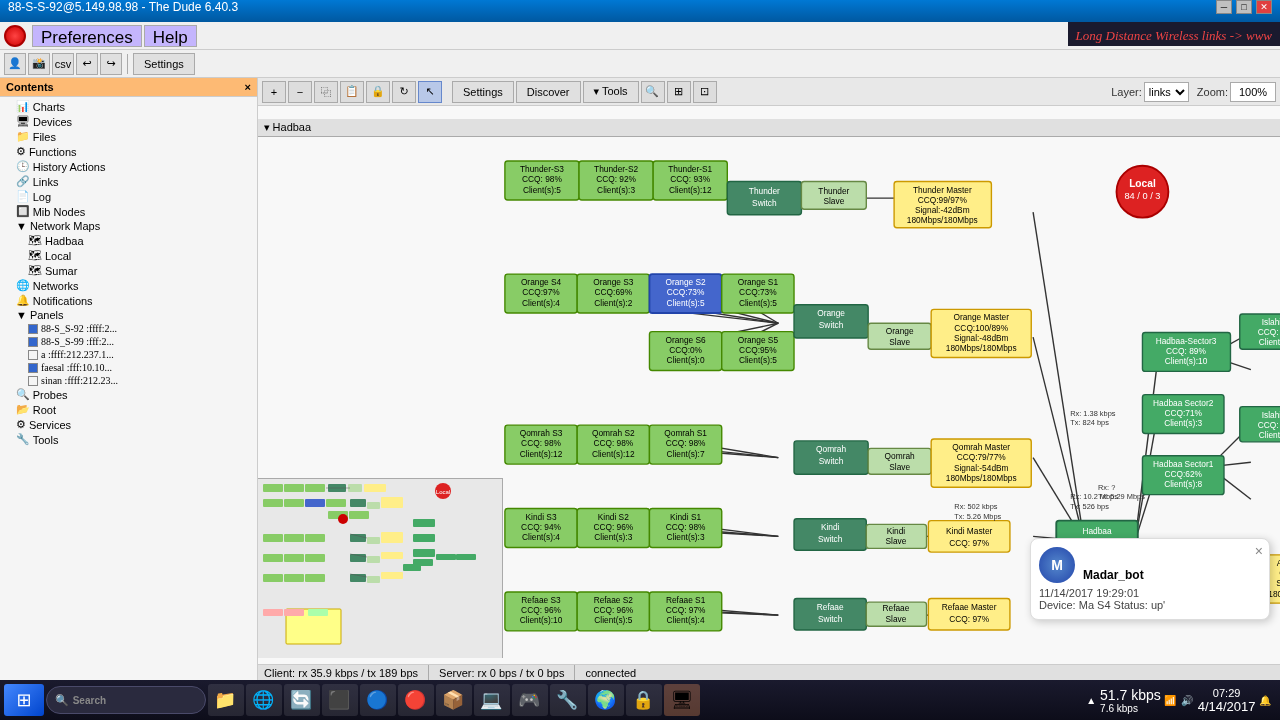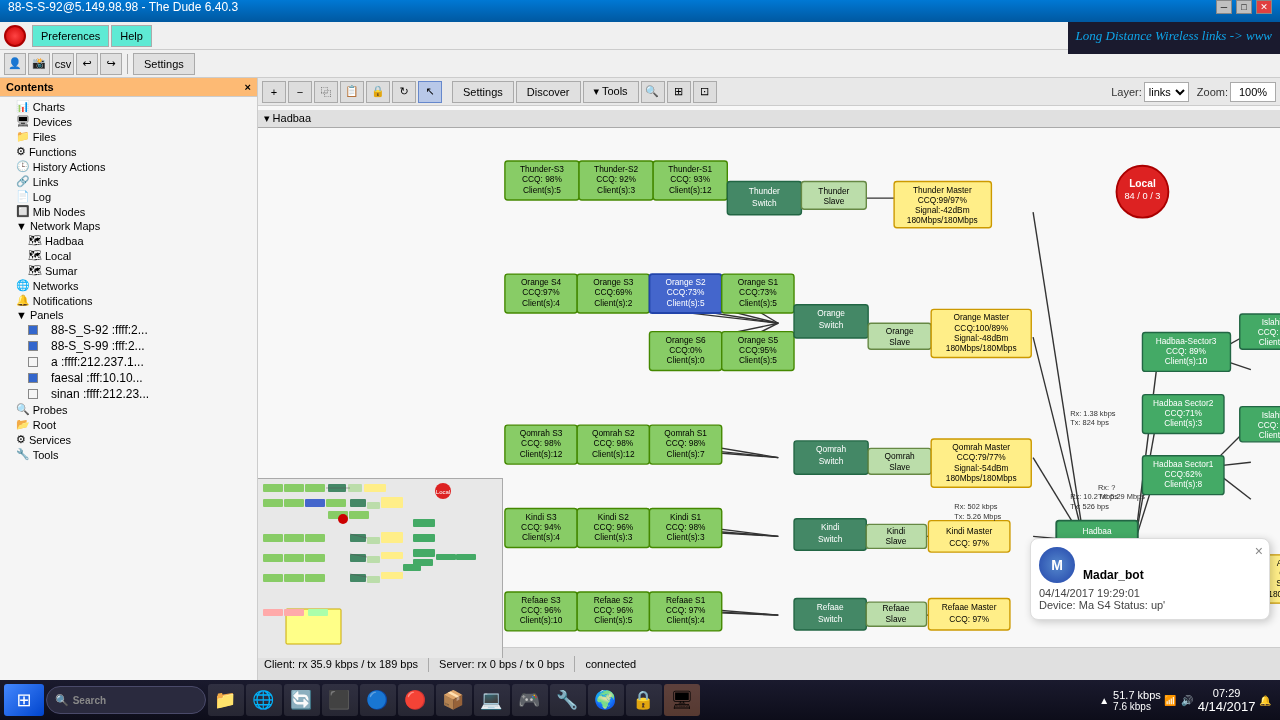--- a/index.html
+++ b/index.html
@@ -40,37 +40,37 @@
     }
     .menu-logo {
       width: 22px; height: 22px;
       background: radial-gradient(circle, #ff4444, #cc0000);
       border-radius: 50%;
       border: 2px solid #aa0000;
       margin-right: 4px;
     }
     .menu-btn {
       padding: 2px 8px;
-      background: #5eead4;
+      background: #c4b5fd;
       border: 1px solid #aaa;
       cursor: pointer;
       height: 22px;
-      font-size: 11px;
+      font-size: 17px;
     }
     #brand-text {
       position: absolute;
       right: 0;
       top: 22px;
       font-family: 'Times New Roman', serif;
       font-style: italic;
       font-size: 13px;
-      color: #0ea5e9;
+      color: #ef4444;
       background: #1a1a2e;
       padding: 2px 8px;
-      height: 32px;
+      height: 24px;
       line-height: 24px;
     }
 
     
     #toolbar {
       background: #f0f0f0;
       height: 28px;
       display: flex;
       align-items: center;
       padding: 0 4px;
@@ -125,23 +125,23 @@
       gap: 3px;
       font-size: 11px;
     }
     .indent1 { padding-left: 16px; }
     .indent2 { padding-left: 28px; }
     .panel-items {
       padding: 2px 0;
     }
     .panel-item {
       padding: 1px 28px;
-      font-size: 12px;
+      font-size: 10px;
       cursor: pointer;
-      display: flex; align-items: center; gap: 13px;
+      display: flex; align-items: center; gap: 3px; font-family: Liberation Serif, serif;
     }
     .panel-check { width: 10px; height: 10px; border: 1px solid #888; display: inline-block; }
     .panel-check.checked { background: #3366cc; }
 
     
     #map-container {
       flex: 1;
       background: #f8f8f8;
       position: relative;
       overflow: hidden;
@@ -206,21 +206,21 @@
       align-items: center;
       gap: 3px;
       height: 18px;
       z-index: 5;
     }
 
     
     #statusbar {
       position: absolute;
       bottom: 0; left: 0; right: 0;
-      height: 33px;
+      height: 16px;
       background: #e0e0e0;
       border-top: 1px solid #ccc;
       display: flex;
       align-items: center;
       padding: 0 6px;
       font-size: 11px;
       gap: 10px;
     }
     .status-sep { width: 1px; height: 16px; background: #aaa; }
 
@@ -500,21 +500,21 @@
       <div style="flex:1"></div>
       <span class="map-tool-label">Layer:</span>
       <select class="layer-select">
         <option>links</option>
         <option>all</option>
       </select>
       <span class="map-tool-label" style="margin-left:6px">Zoom:</span>
       <input class="zoom-input" type="text" value="100%" style="">
     </div>
 
-    <div class="hadbaa-bar" style="top:32px">
+    <div class="hadbaa-bar" style="top:41px">
       <span>▾ Hadbaa</span>
     </div>
 
     <svg id="map-svg" style="top:46px; height:calc(100% - 46px);" viewBox="0 0 1000 600" preserveAspectRatio="xMidYMid meet">
 
       <line x1="390" y1="60" x2="430" y2="80" class="link-line"></line>
       <line x1="310" y1="60" x2="430" y2="80" class="link-line"></line>
       <line x1="240" y1="60" x2="430" y2="80" class="link-line"></line>
       <line x1="490" y1="80" x2="535" y2="80" class="link-line"></line>
       <line x1="605" y1="80" x2="640" y2="80" class="link-line"></line>
@@ -880,21 +880,21 @@
     </div>
 
     <div id="chat-bubble">
       <span class="chat-close">×</span>
       <div class="chat-header">
         <div class="chat-avatar">
           <span>M</span>
         </div>
         <div style="font-weight:bold;font-size:12px;margin-top:19px;">Madar_bot</div>
       </div>
-      <div class="chat-msg">04/14/2017 19:29:01</div>
+      <div class="chat-msg">11/14/2017 19:29:01</div>
       <div class="chat-msg">Device: Ma S4 Status: up'</div>
     </div>
 
   </div>
 </div>
 
 <div id="taskbar" style="position: fixed; bottom: 0px;">
   <div class="taskbar-start">⊞</div>
   <div class="taskbar-search">
     <span>🔍</span>
@@ -910,21 +910,21 @@
   <div class="taskbar-app">💻</div>
   <div class="taskbar-app">🎮</div>
   <div class="taskbar-app">🔧</div>
   <div class="taskbar-app">🌍</div>
   <div class="taskbar-app">🔒</div>
   <div class="taskbar-app" style="background:rgba(255,160,100,0.3);">🖥</div>
   <div class="taskbar-spacer"></div>
   <div class="taskbar-sys">
     <span>▲</span>
     <div>
-      <div style="font-size:11px;">51.7 kbps</div>
+      <div style="font-size:14px;">51.7 kbps</div>
       <div style="font-size:10px;">7.6 kbps</div>
     </div>
     <span>📶</span>
     <span>🔊</span>
     <div class="sys-time">
       <div>07:29</div>
       <div style="font-size:13px;">4/14/2017</div>
     </div>
     <span>🔔</span>
   </div>

